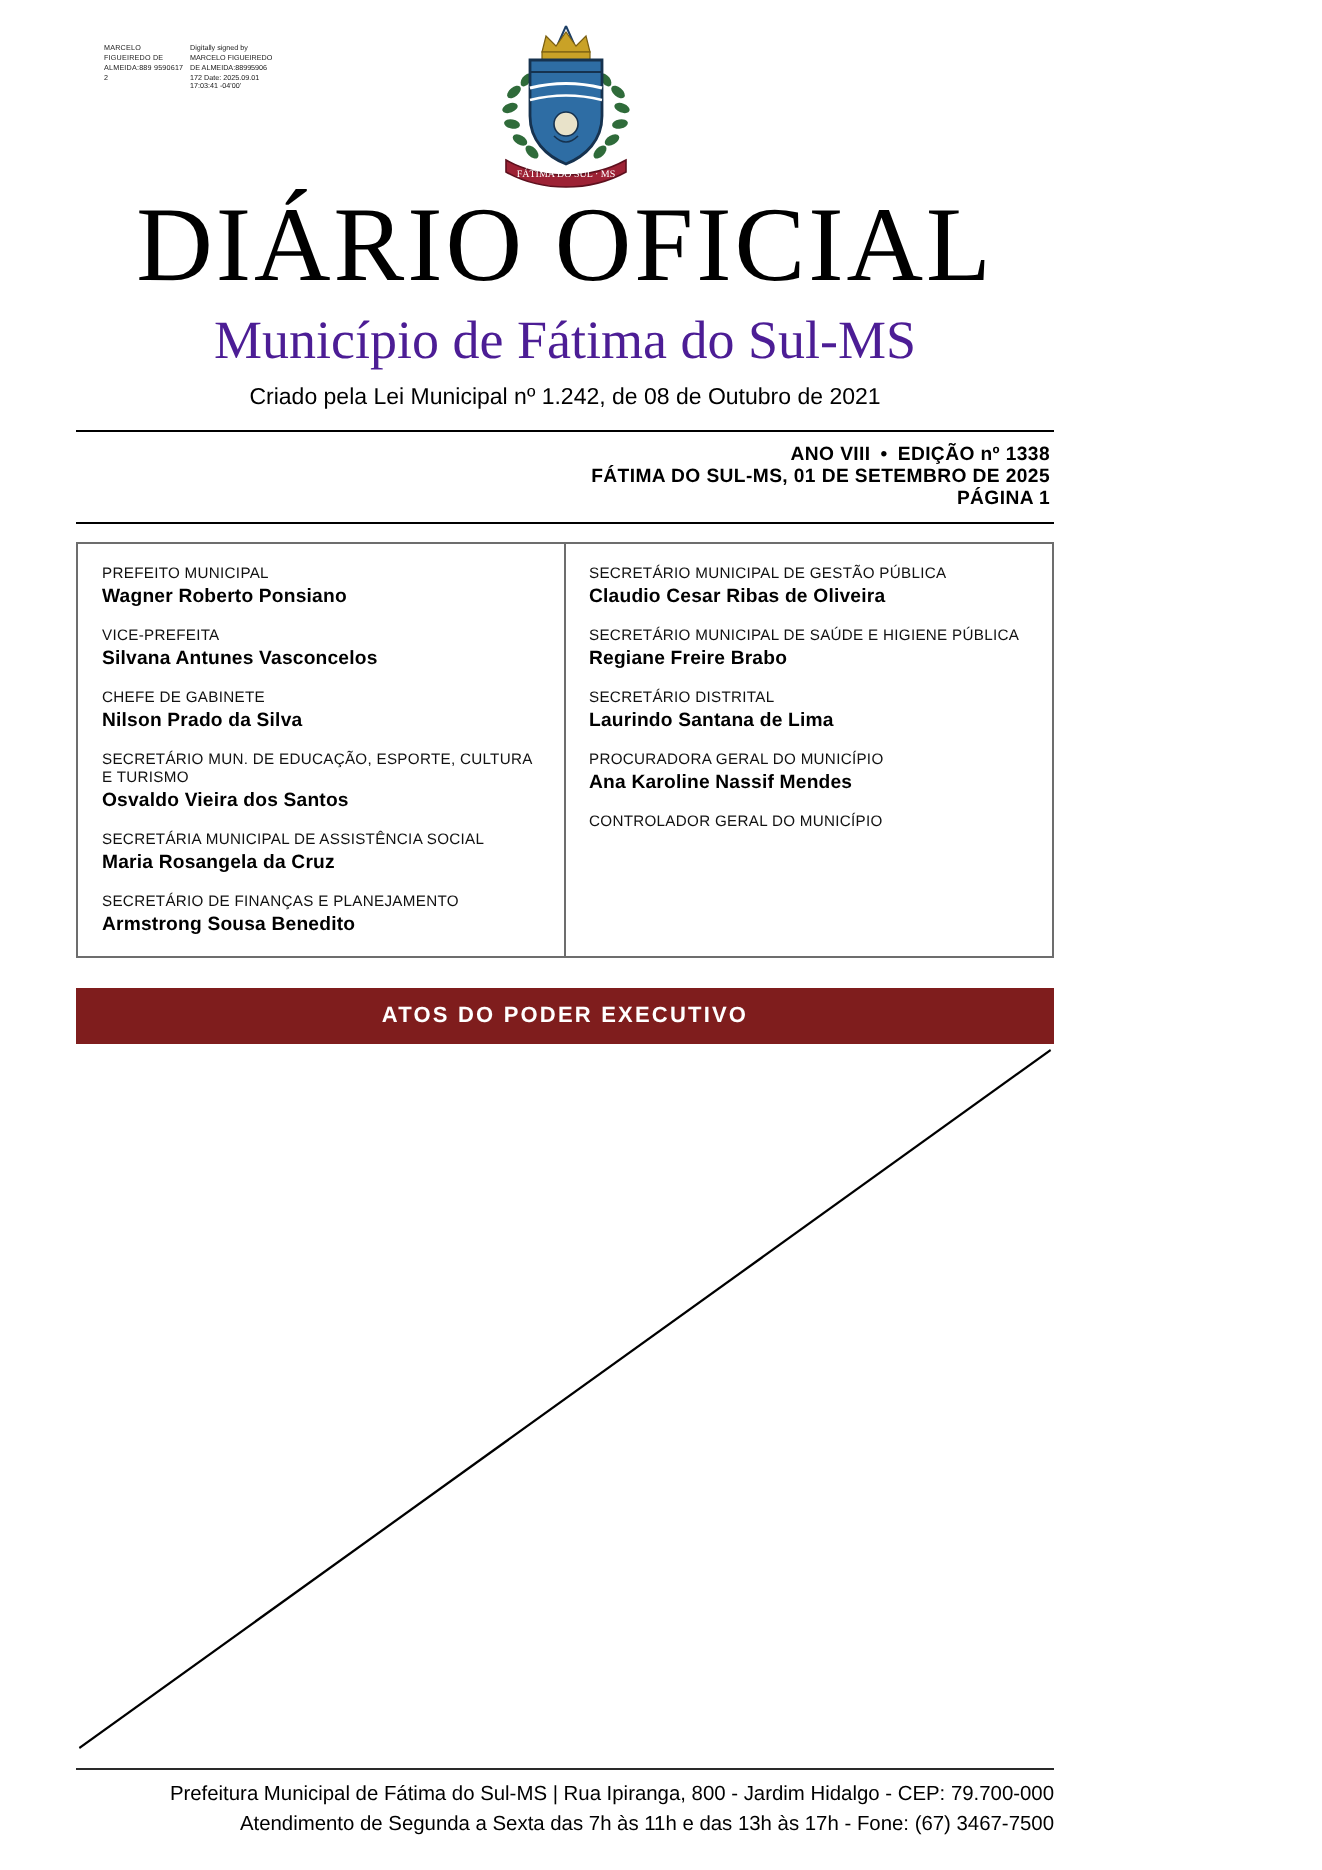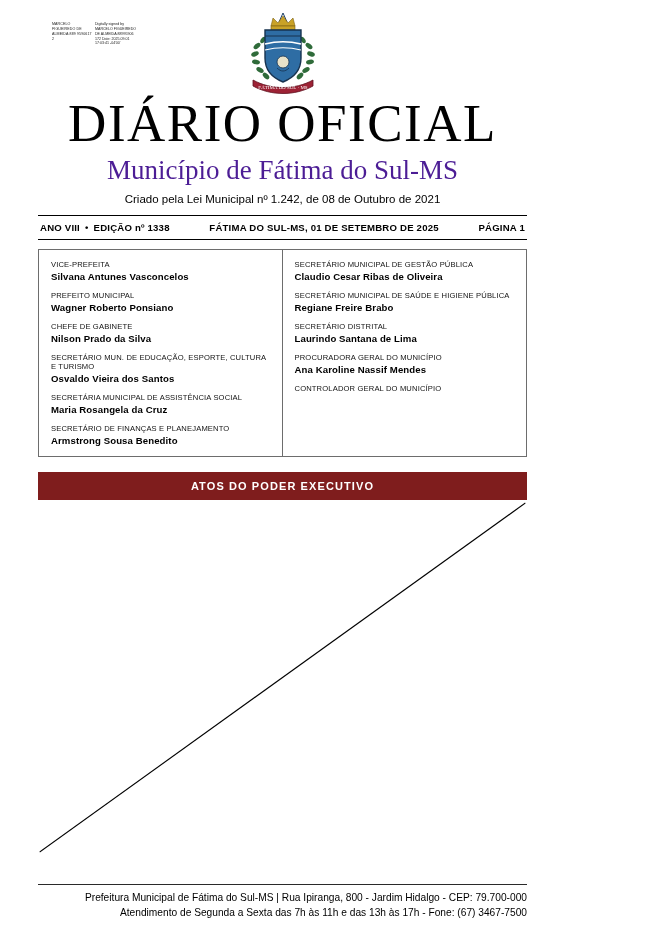--- a/index.html
+++ b/index.html
@@ -80,27 +80,28 @@
     color: #000;
   }
 
   
   .rule {
     border-top: 1.6px solid #000;
     margin-top: 10px;
   }
   .issue-bar {
     display: flex;
-    align-items: flex-start;
+    align-items: flex-end;
     justify-content: space-between;
     font-size: 9.6px;
     font-weight: bold;
     letter-spacing: .2px;
     padding: 6px 2px 6px 2px;
     border-bottom: 1.6px solid #000;
+    flex-direction: column;
   }
   .issue-left { white-space: nowrap; }
   .issue-left .dot { padding: 0 5px; }
   .issue-center { white-space: nowrap; }
   .issue-right { white-space: nowrap; }
 
   
   .officials {
     border: 1px solid #6d6d6d;
     border-top: none;
@@ -228,26 +229,26 @@
     <div class="issue-left">
       <span>ANO VIII</span><span class="dot">•</span><span>EDIÇÃO nº 1338</span>
     </div>
     <div class="issue-center">FÁTIMA DO SUL-MS, 01 DE SETEMBRO DE 2025</div>
     <div class="issue-right">PÁGINA 1</div>
   </div>
 
   <div class="officials">
     <div class="officials-col left">
       <div class="off-item">
+        <div class="off-role">PREFEITO MUNICIPAL</div>
+        <div class="off-name">Wagner Roberto Ponsiano</div>
+      </div>
+      <div class="off-item">
         <div class="off-role">VICE-PREFEITA</div>
         <div class="off-name">Silvana Antunes Vasconcelos</div>
-      </div>
-      <div class="off-item">
-        <div class="off-role">PREFEITO MUNICIPAL</div>
-        <div class="off-name">Wagner Roberto Ponsiano</div>
       </div>
       <div class="off-item">
         <div class="off-role">CHEFE DE GABINETE</div>
         <div class="off-name">Nilson Prado da Silva</div>
       </div>
       <div class="off-item">
         <div class="off-role">SECRETÁRIO MUN. DE EDUCAÇÃO, ESPORTE, CULTURA E TURISMO</div>
         <div class="off-name">Osvaldo Vieira dos Santos</div>
       </div>
       <div class="off-item">

